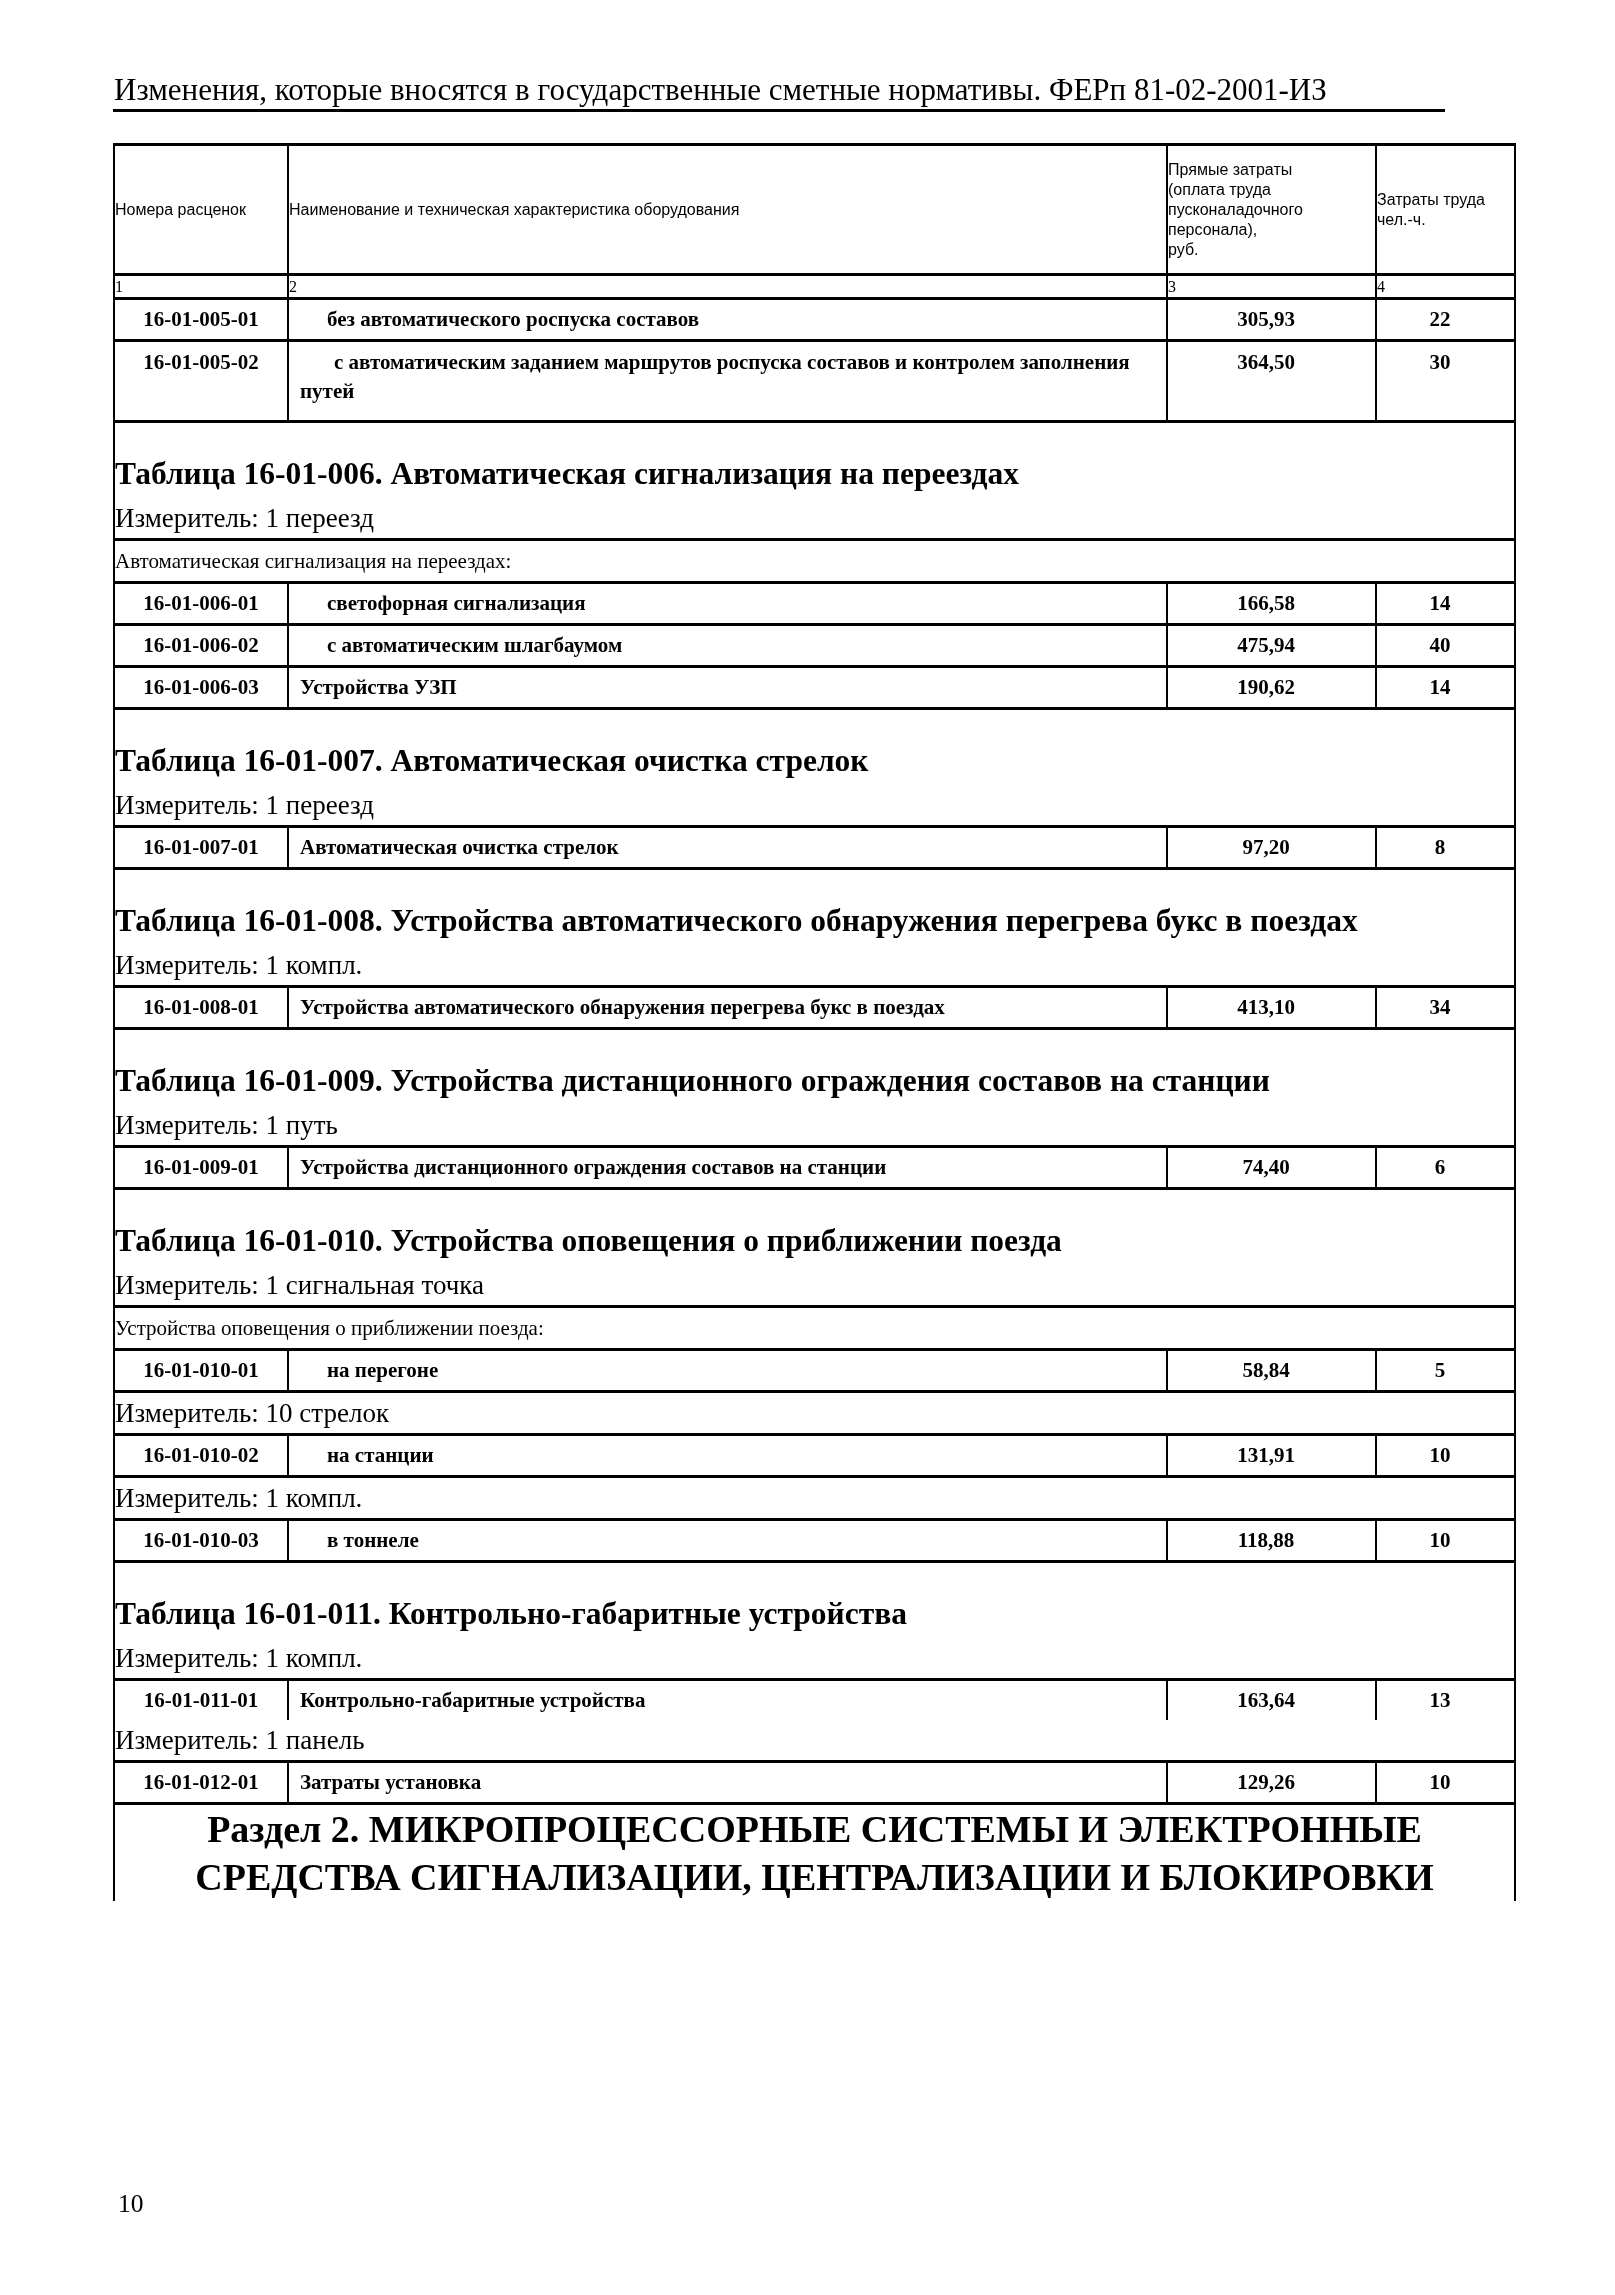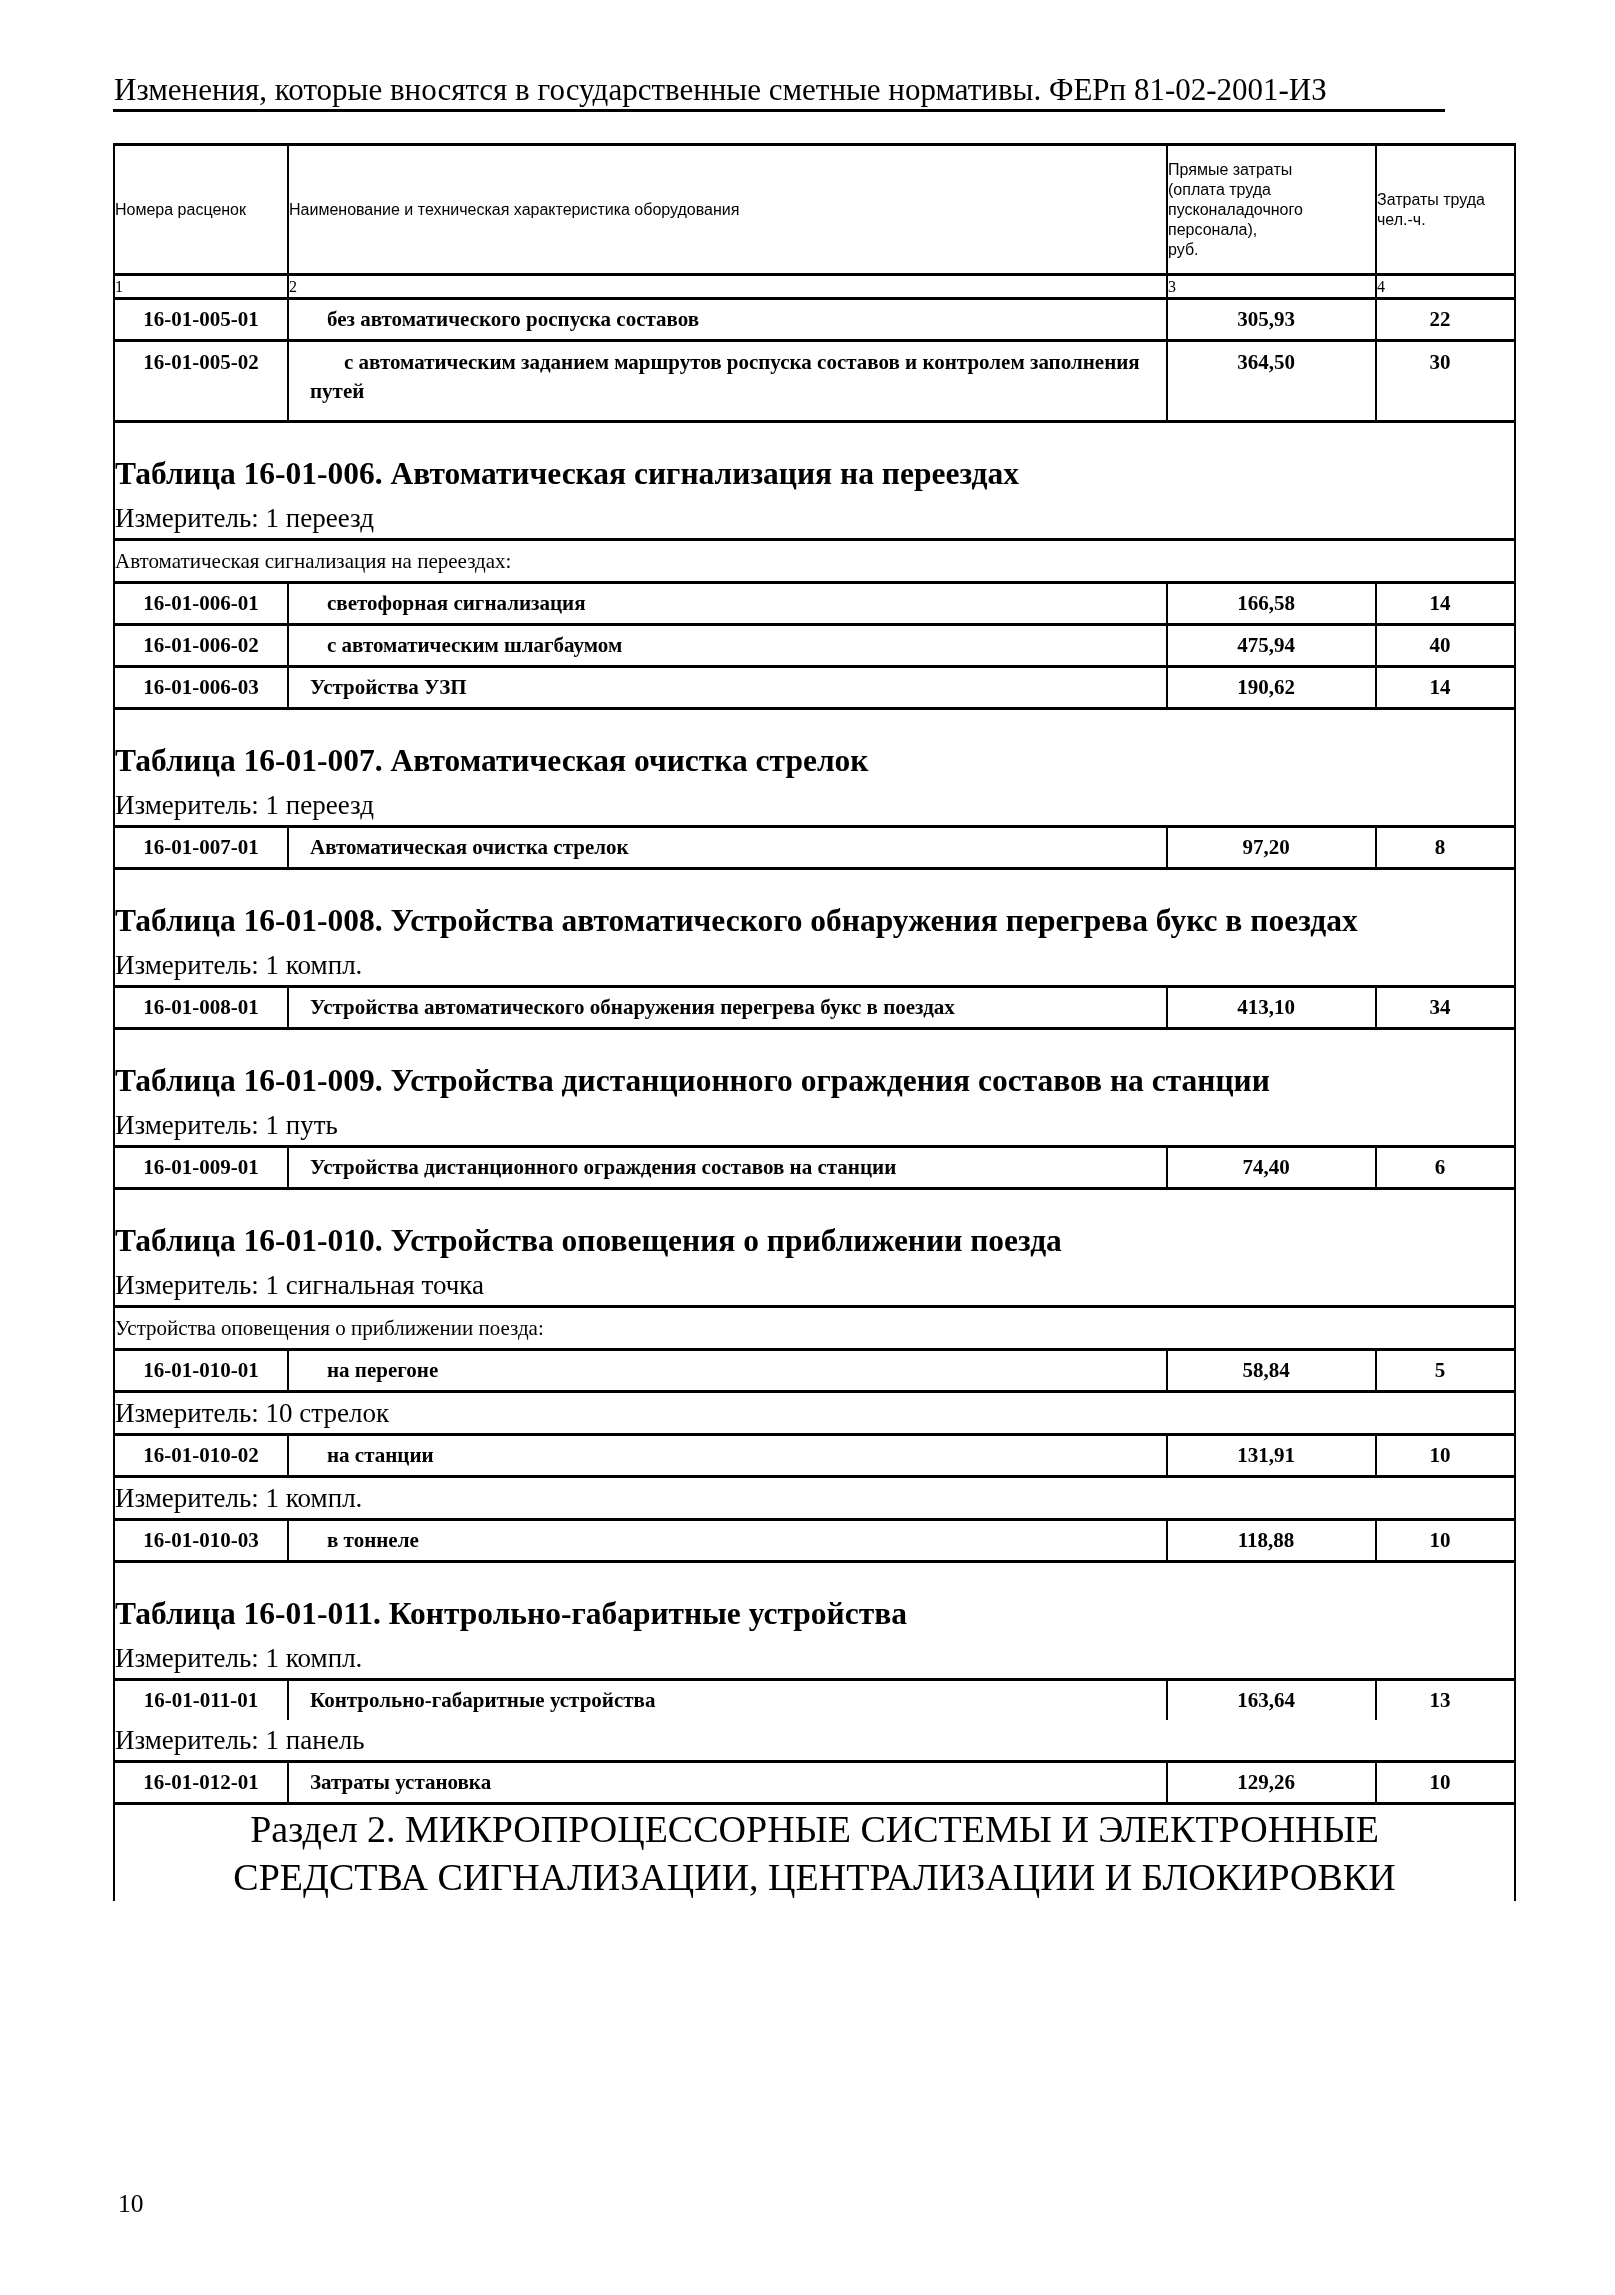--- a/index.html
+++ b/index.html
@@ -12,29 +12,29 @@
   table.doc col.c2 { width: 879px; }
   table.doc col.c3 { width: 209px; }
   table.doc col.c4 { width: 139px; }
   table.doc td { border-left: 2px solid #000; border-right: 2px solid #000; padding: 0; vertical-align: middle; }
   tr.row-hline td { border-top: 3.4px solid #000; }
   .hdr td { font-family: "Liberation Sans", sans-serif; font-size: 16px; text-align: left; line-height: 20px; }
   .hdr-main td { height: 127px; }
   .hdr-num td { height: 21.4px; font-family: "Liberation Serif", serif; font-size: 16px; }
   .data td { height: 39px; font-weight: bold; font-size: 21px; }
   .data td.code { text-align: center; font-size: 21px; }
-  .data td.name { padding-left: 21px; }
+  .data td.name { padding-left: 11px; }
   .data td.name.indent { padding-left: 38px; }
   .data td.num { text-align: center; padding-right: 11px; }
   .data.tall td { height: 70px; vertical-align: top; padding-top: 8px; }
   .data.tall td.name { line-height: 29.5px; padding-top: 5.4px; }
   .caption td { font-weight: bold; font-size: 31.5px; padding-left: 6.7px; height: 48px; vertical-align: middle; white-space: nowrap; }
   .meas td { font-size: 27px; height: 40px; padding-left: 176px; }
   .sub td { font-size: 21px; height: 40px; padding-left: 176px; }
-  .section td { font-weight: normal; font-size: 38px; text-align: center; line-height: 48px; padding-top: 27px; padding-bottom: 27px; }
+  .section td { font-weight: bold; font-size: 38px; text-align: center; line-height: 48px; padding-top: 27px; padding-bottom: 27px; }
   .page-number { position: absolute; left: 118px; top: 2189px; font-size: 25.5px; }
 </style>
 </head>
 <body>
 
 <div class="running-header">Изменения, которые вносятся в государственные сметные нормативы. ФЕРп 81-02-2001-ИЗ</div>
 <div class="header-rule"></div>
 
 <div class="frame">
 <table class="doc">

